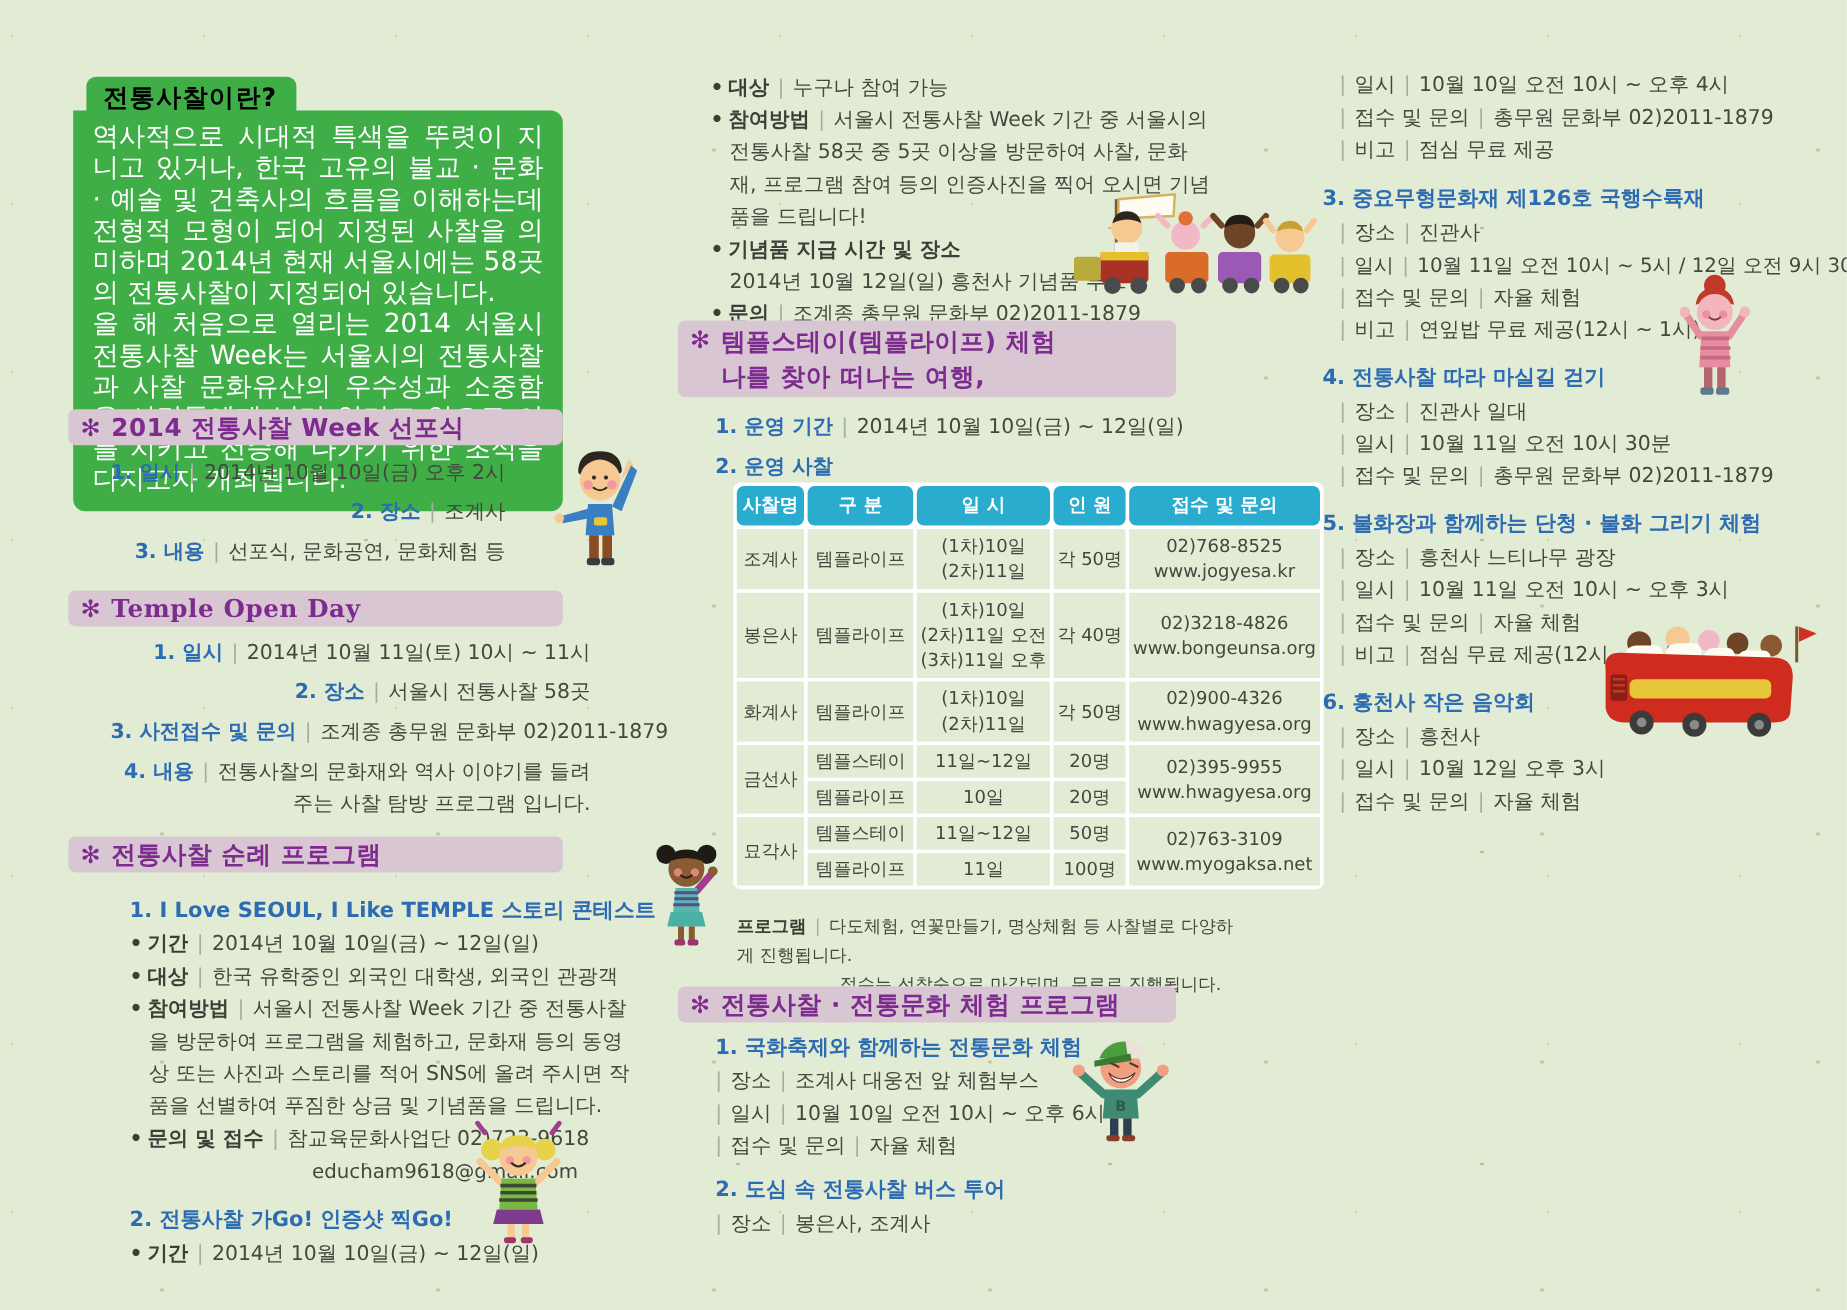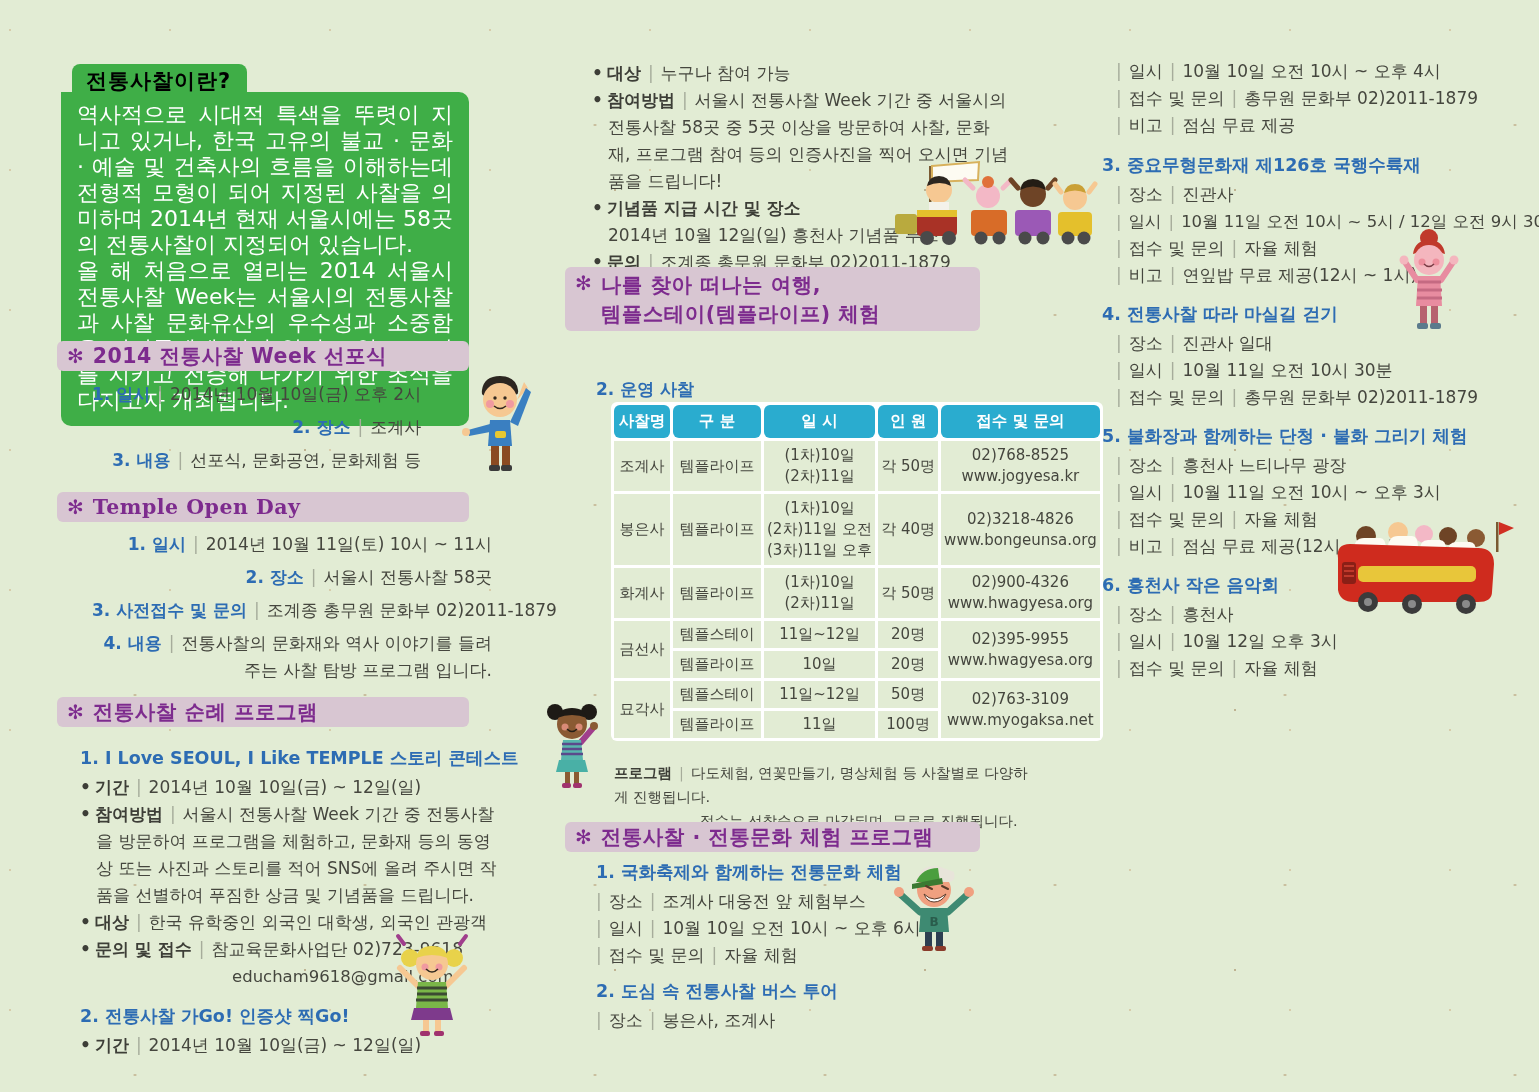--- a/index.html
+++ b/index.html
@@ -107,30 +107,30 @@
     </div>
     <div class="line wrapline" style="padding-left:58px;text-indent:-58px;">
       <span class="blab">4. 내용</span><span class="sep">|</span><span class="val">전통사찰의 문화재와 역사 이야기를 들려주는 사찰 탐방 프로그램 입니다.</span>
     </div>
   </div>
 
   <div class="abs bar" style="left:57px;top:697px;width:392px;height:30px;">
     <span class="marker">✻</span>
     <span class="bar-title">전통사찰 순례 프로그램</span>
   </div>
-  <div class="abs" style="left:80px;top:736px;width:418px;">
+  <div class="abs" style="left:108px;top:736px;width:418px;">
     <div class="subtitle">1. I Love SEOUL, I Like TEMPLE 스토리 콘테스트</div>
     <div class="line">
       <span class="bullet">•</span><span class="dlab">기간</span><span class="sep">|</span><span class="val">2014년 10월 10일(금) ~ 12일(일)</span>
+    </div>
+    <div class="line">
+      <span class="bullet">•</span><span class="dlab">대상</span><span class="sep">|</span><span class="val">한국 유학중인 외국인 대학생, 외국인 관광객</span>
     </div>
     <div class="line hang">
       <span class="bullet">•</span><span class="dlab">참여방법</span><span class="sep">|</span><span class="val">서울시 전통사찰 Week 기간 중 전통사찰을 방문하여 프로그램을 체험하고, 문화재 등의 동영상 또는 사진과 스토리를 적어 SNS에 올려 주시면 작품을 선별하여 푸짐한 상금 및 기념품을 드립니다.</span>
-    </div>
-    <div class="line">
-      <span class="bullet">•</span><span class="dlab">대상</span><span class="sep">|</span><span class="val">한국 유학중인 외국인 대학생, 외국인 관광객</span>
     </div>
     <div class="line">
       <span class="bullet">•</span><span class="dlab">문의 및 접수</span><span class="sep">|</span><span class="val">참교육문화사업단 02)723-9618</span>
     </div>
     <div class="line email" style="padding-left:152px;">educham9618@gmail.com</div>
     <div class="subtitle" style="margin-top:14px;">2. 전통사찰 가Go! 인증샷 찍Go!</div>
     <div class="line">
       <span class="bullet">•</span><span class="dlab">기간</span><span class="sep">|</span><span class="val">2014년 10월 10일(금) ~ 12일(일)</span>
     </div>
   </div>
@@ -149,25 +149,28 @@
       <span class="val">2014년 10월 12일(일) 흥천사 기념품 부스</span>
     </div>
     <div class="line">
       <span class="bullet">•</span><span class="dlab">문의</span><span class="sep">|</span><span class="val">조계종 총무원 문화부 02)2011-1879</span>
     </div>
   </div>
 
   <div class="abs bar bar2" style="left:565px;top:267px;width:395px;height:60px;">
     <span class="marker">✻</span>
     <span class="bar-title">
+      <div>템플스테이(템플라이프) 체험</div>
       <div>나를 찾아 떠나는 여행,</div>
-      <div>템플스테이(템플라이프) 체험</div>
     </span>
   </div>
 
+  <div class="abs line" style="left:596px;top:343px;">
+    <span class="blab">1. 운영 기간</span><span class="sep">|</span><span class="val">2014년 10월 10일(금) ~ 12일(일)</span>
+  </div>
   <div class="abs line" style="left:596px;top:376px;">
     <span class="blab">2. 운영 사찰</span>
   </div>
 
   <div class="abs" style="left:611px;top:402px;">
     <table class="ts-table">
       <tbody>
           <tr>
         <th style="width:48px;">사찰명</th>
         <th style="width:80px;">구 분</th>

